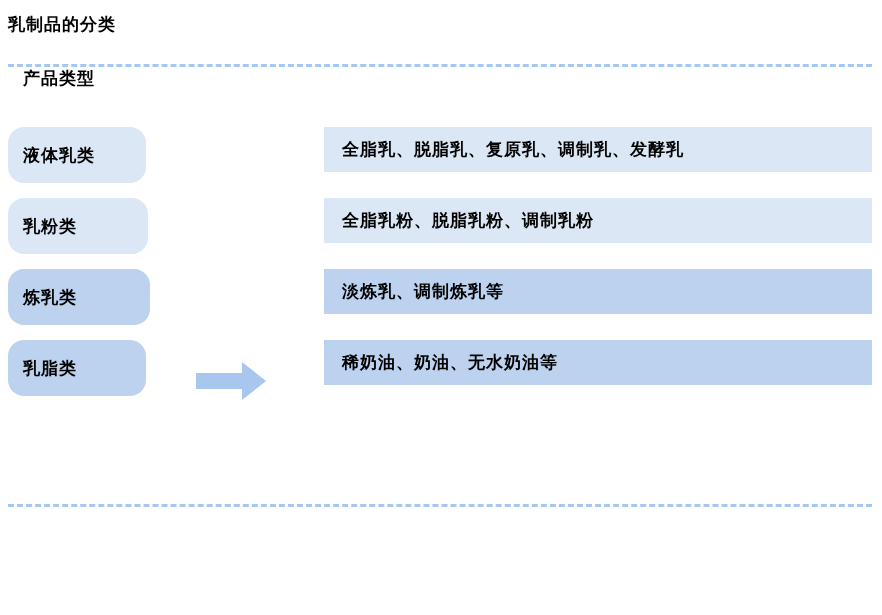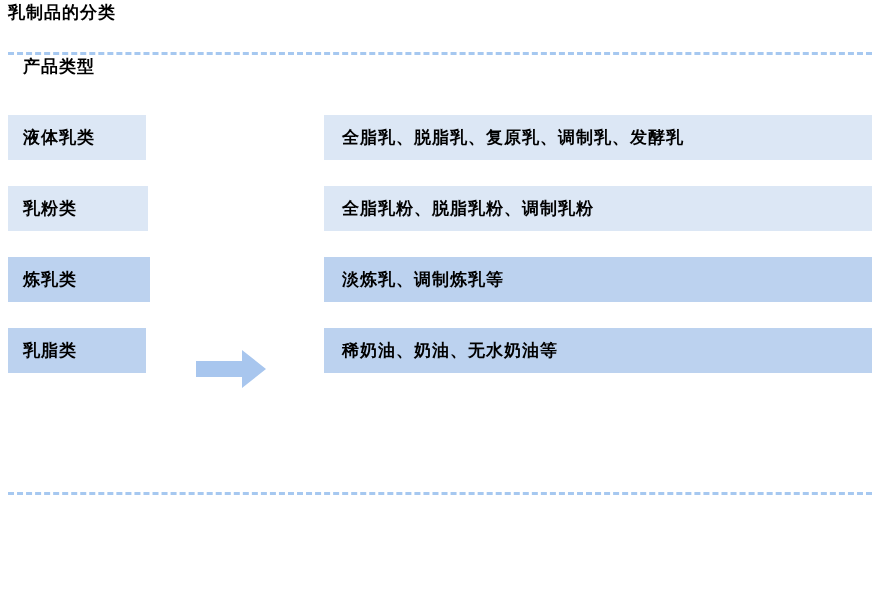--- a/index.html
+++ b/index.html
@@ -2,21 +2,21 @@
 <html><head>
 <meta charset="utf-8">
 <style>
   html, body { margin: 0; padding: 0; background: #ffffff; }
   body { font-family: "Liberation Sans", "DejaVu Sans", sans-serif; color: #000; }
   .canvas {
     position: relative;
     width: 882px; height: 615px;
     background: #ffffff;
     box-sizing: border-box;
-    padding: 2px 8px 0 8px;
+    padding: 14px 8px 0 8px;
     overflow: hidden;
   }
   .page-title {
     font-size: 17px; font-weight: bold; line-height: 22px; letter-spacing: 1px;
   }
   .divider {
     height: 0;
     border-top: 3px dashed var(--divider, #a6c8f0);
     margin-right: 2px;
   }
@@ -29,25 +29,26 @@
   .col-headers .left-col  { width: 302px; padding-left: 15px; box-sizing: border-box; }
   .col-headers .right-col { flex: 1; padding-left: 18px; box-sizing: border-box; }
   .rows { margin-top: 38px; }
   .row {
     display: flex; align-items: stretch;
     height: 45px; margin-bottom: 26px;
   }
   .row:last-child { margin-bottom: 0; }
   .left-zone { width: 302px; position: relative; flex: 0 0 302px; }
   .type-box {
-    height: 45px; box-sizing: border-box;
+    height: 56px; box-sizing: border-box;
     display: flex; align-items: center;
     padding-left: 15px;
     font-size: 17px; font-weight: bold; letter-spacing: 1px;
     background: var(--box, #dce7f5);
+    border-radius: 16px;
   }
   .detail-box {
     flex: 1; height: 45px; box-sizing: border-box; margin-right: 2px;
     display: flex; align-items: center;
     padding-left: 18px;
     font-size: 17px; font-weight: bold; letter-spacing: 1px;
     background: var(--box, #dce7f5);
     margin-left: 14px;
   }
   .row-0 .type-box { width: 138px; }

